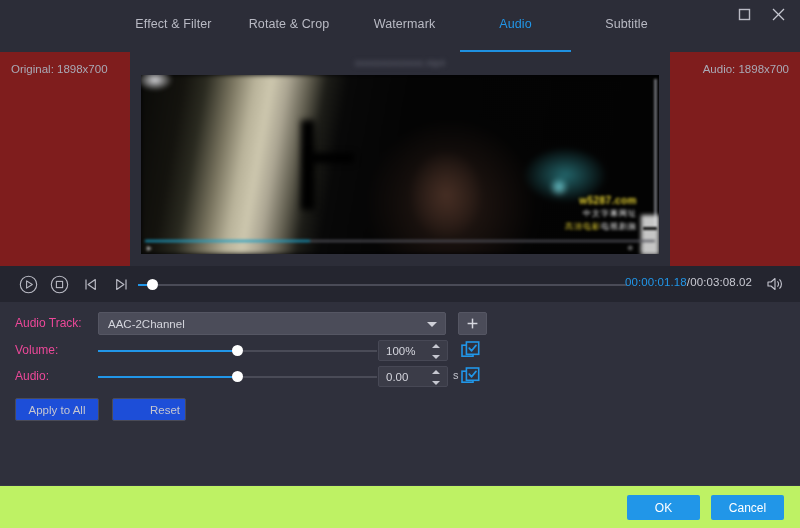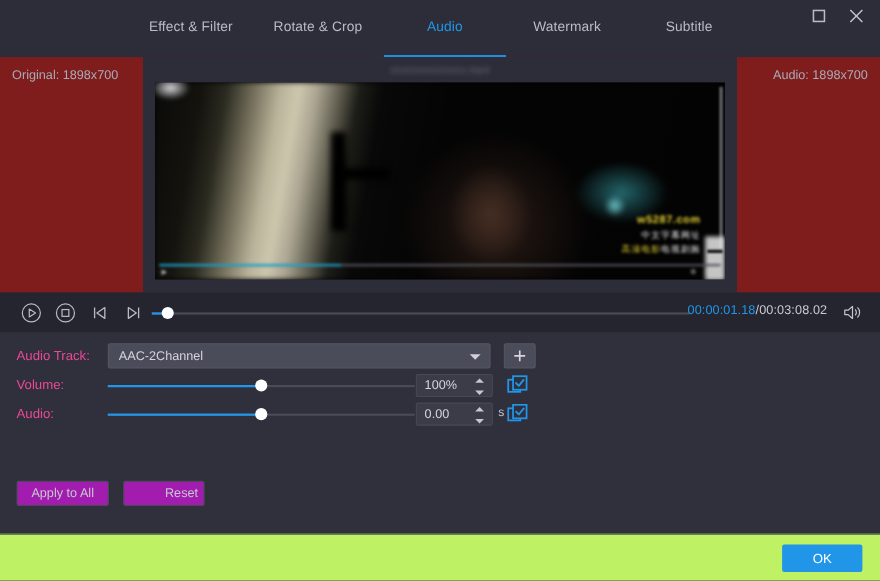--- a/index.html
+++ b/index.html
@@ -194,23 +194,23 @@
     border-left:4px solid transparent; border-right:4px solid transparent;
   }
   .spin .up { top:1px; border-bottom:4px solid #c6c7d0; }
   .spin .dn { bottom:1px; border-top:4px solid #c6c7d0; }
   .unit { position:absolute; left:453px; top:3px; font-size:11px; color:#c2c3cc; }
   .applyicon { position:absolute; top:1px; width:19px; height:19px; cursor:default; }
 
   
   .btnrow { position:absolute; left:15px; top:96px; display:flex; gap:13px; }
   .gbtn {
-    height:23px; background:#a21caf; border:1px solid #4a4b57; border-radius:2px;
+    height:23px; background:#1d4ed8; border:1px solid #4a4b57; border-radius:2px;
     color:#c6c7d0; font-size:11.5px; font-family:"Liberation Sans", sans-serif;
-    display:flex; align-items:center; justify-content:center; cursor:default;margin-top:39px;
+    display:flex; align-items:center; justify-content:center; cursor:default;
   }
   .gbtn.apply { width:84px; }
   .gbtn.reset { width:74px;padding-left:32px; }
 
   
   .footer {
     position:absolute; left:0; top:485px; width:800px; height:43px;
     background:#bef264; border-top:1px solid #373846;
   }
   .fbtns { position:absolute; right:16px; top:9px; display:flex; gap:11px; }
@@ -243,26 +243,26 @@
 
     <div class="tabs">
       <div class="tab" style="width:111px">
         <span class="lbl">Effect &amp; Filter</span>
         <span class="underline"></span>
       </div>
       <div class="tab" style="width:120px">
         <span class="lbl">Rotate &amp; Crop</span>
         <span class="underline"></span>
       </div>
+      <div class="tab" style="width:111px">
+        <span class="lbl">Watermark</span>
+        <span class="underline"></span>
+      </div>
       <div class="tab active" style="width:111px">
         <span class="lbl">Audio</span>
-        <span class="underline"></span>
-      </div>
-      <div class="tab" style="width:111px">
-        <span class="lbl">Watermark</span>
         <span class="underline"></span>
       </div>
       <div class="tab" style="width:111px">
         <span class="lbl">Subtitle</span>
         <span class="underline"></span>
       </div>
     </div>
   </div>
 
   <div class="preview-wrap">
@@ -423,16 +423,17 @@
 
     <div class="btnrow">
       <div class="gbtn apply">Apply to All</div>
       <div class="gbtn reset">Reset</div>
     </div>
   </div>
 
   <div class="footer">
     <div class="fbtns">
       <div class="bbtn">OK</div>
+      <div class="bbtn">Cancel</div>
     </div>
   </div>
 
 </div>
 
 </body></html>

